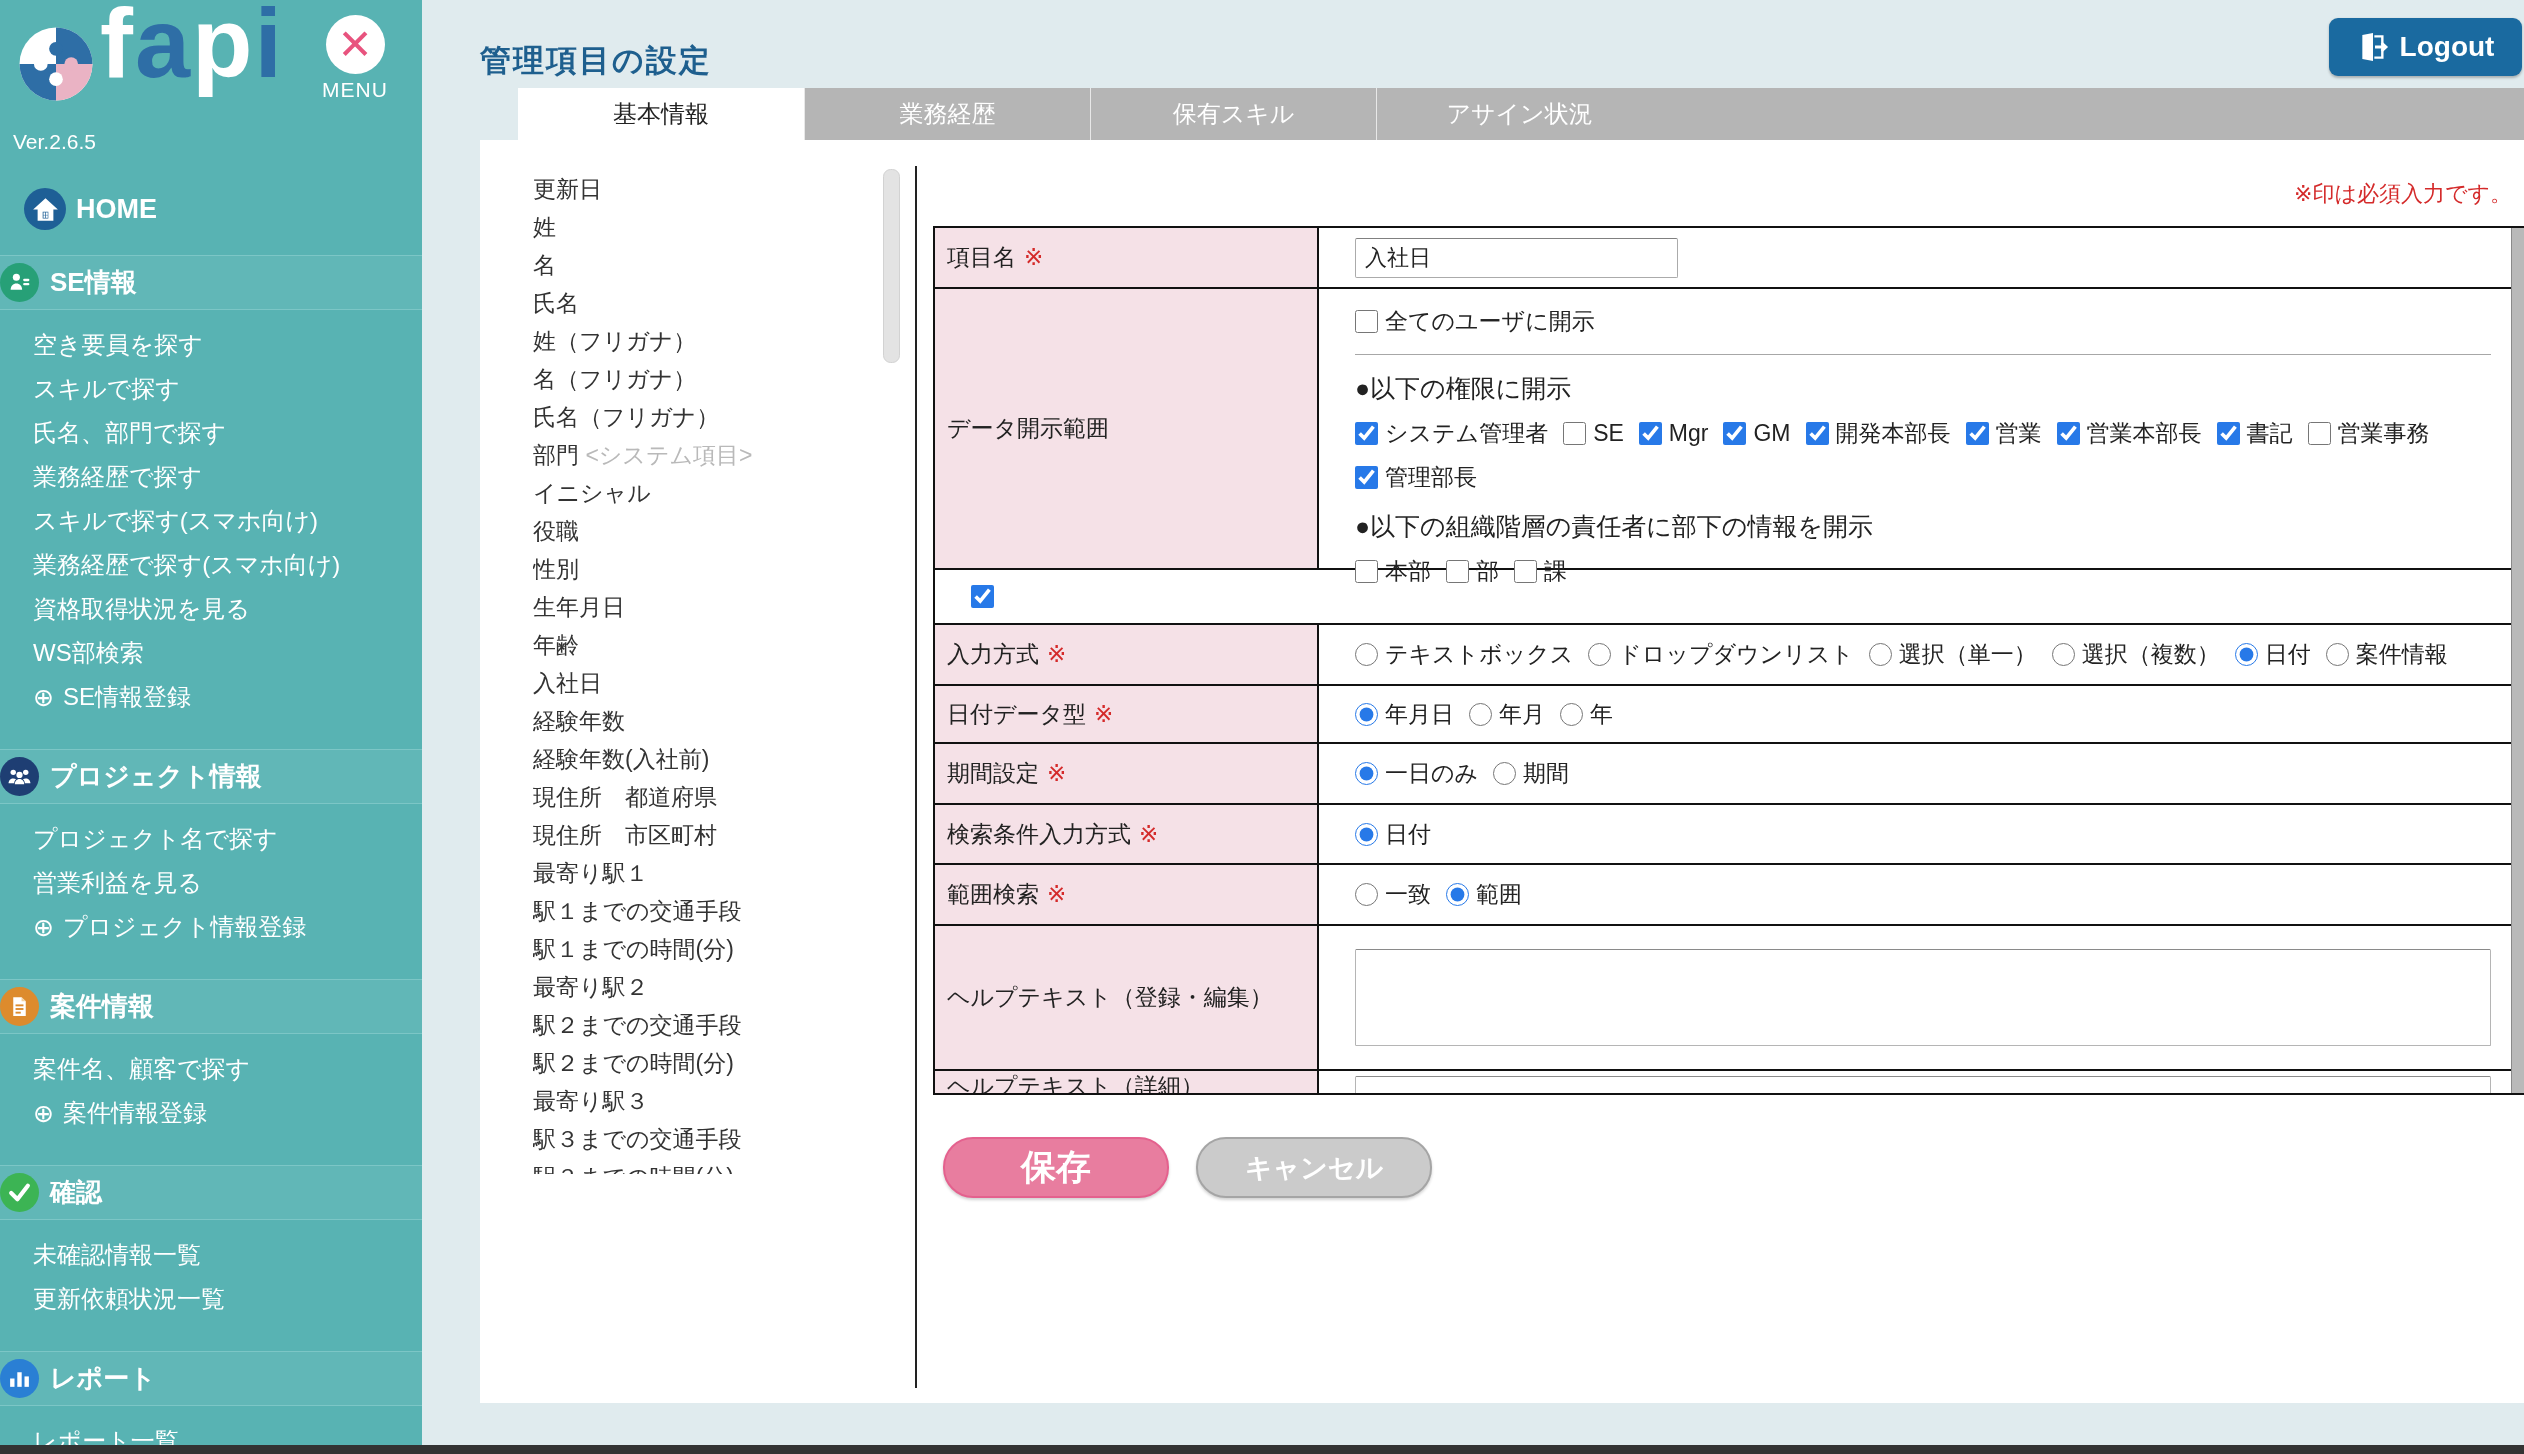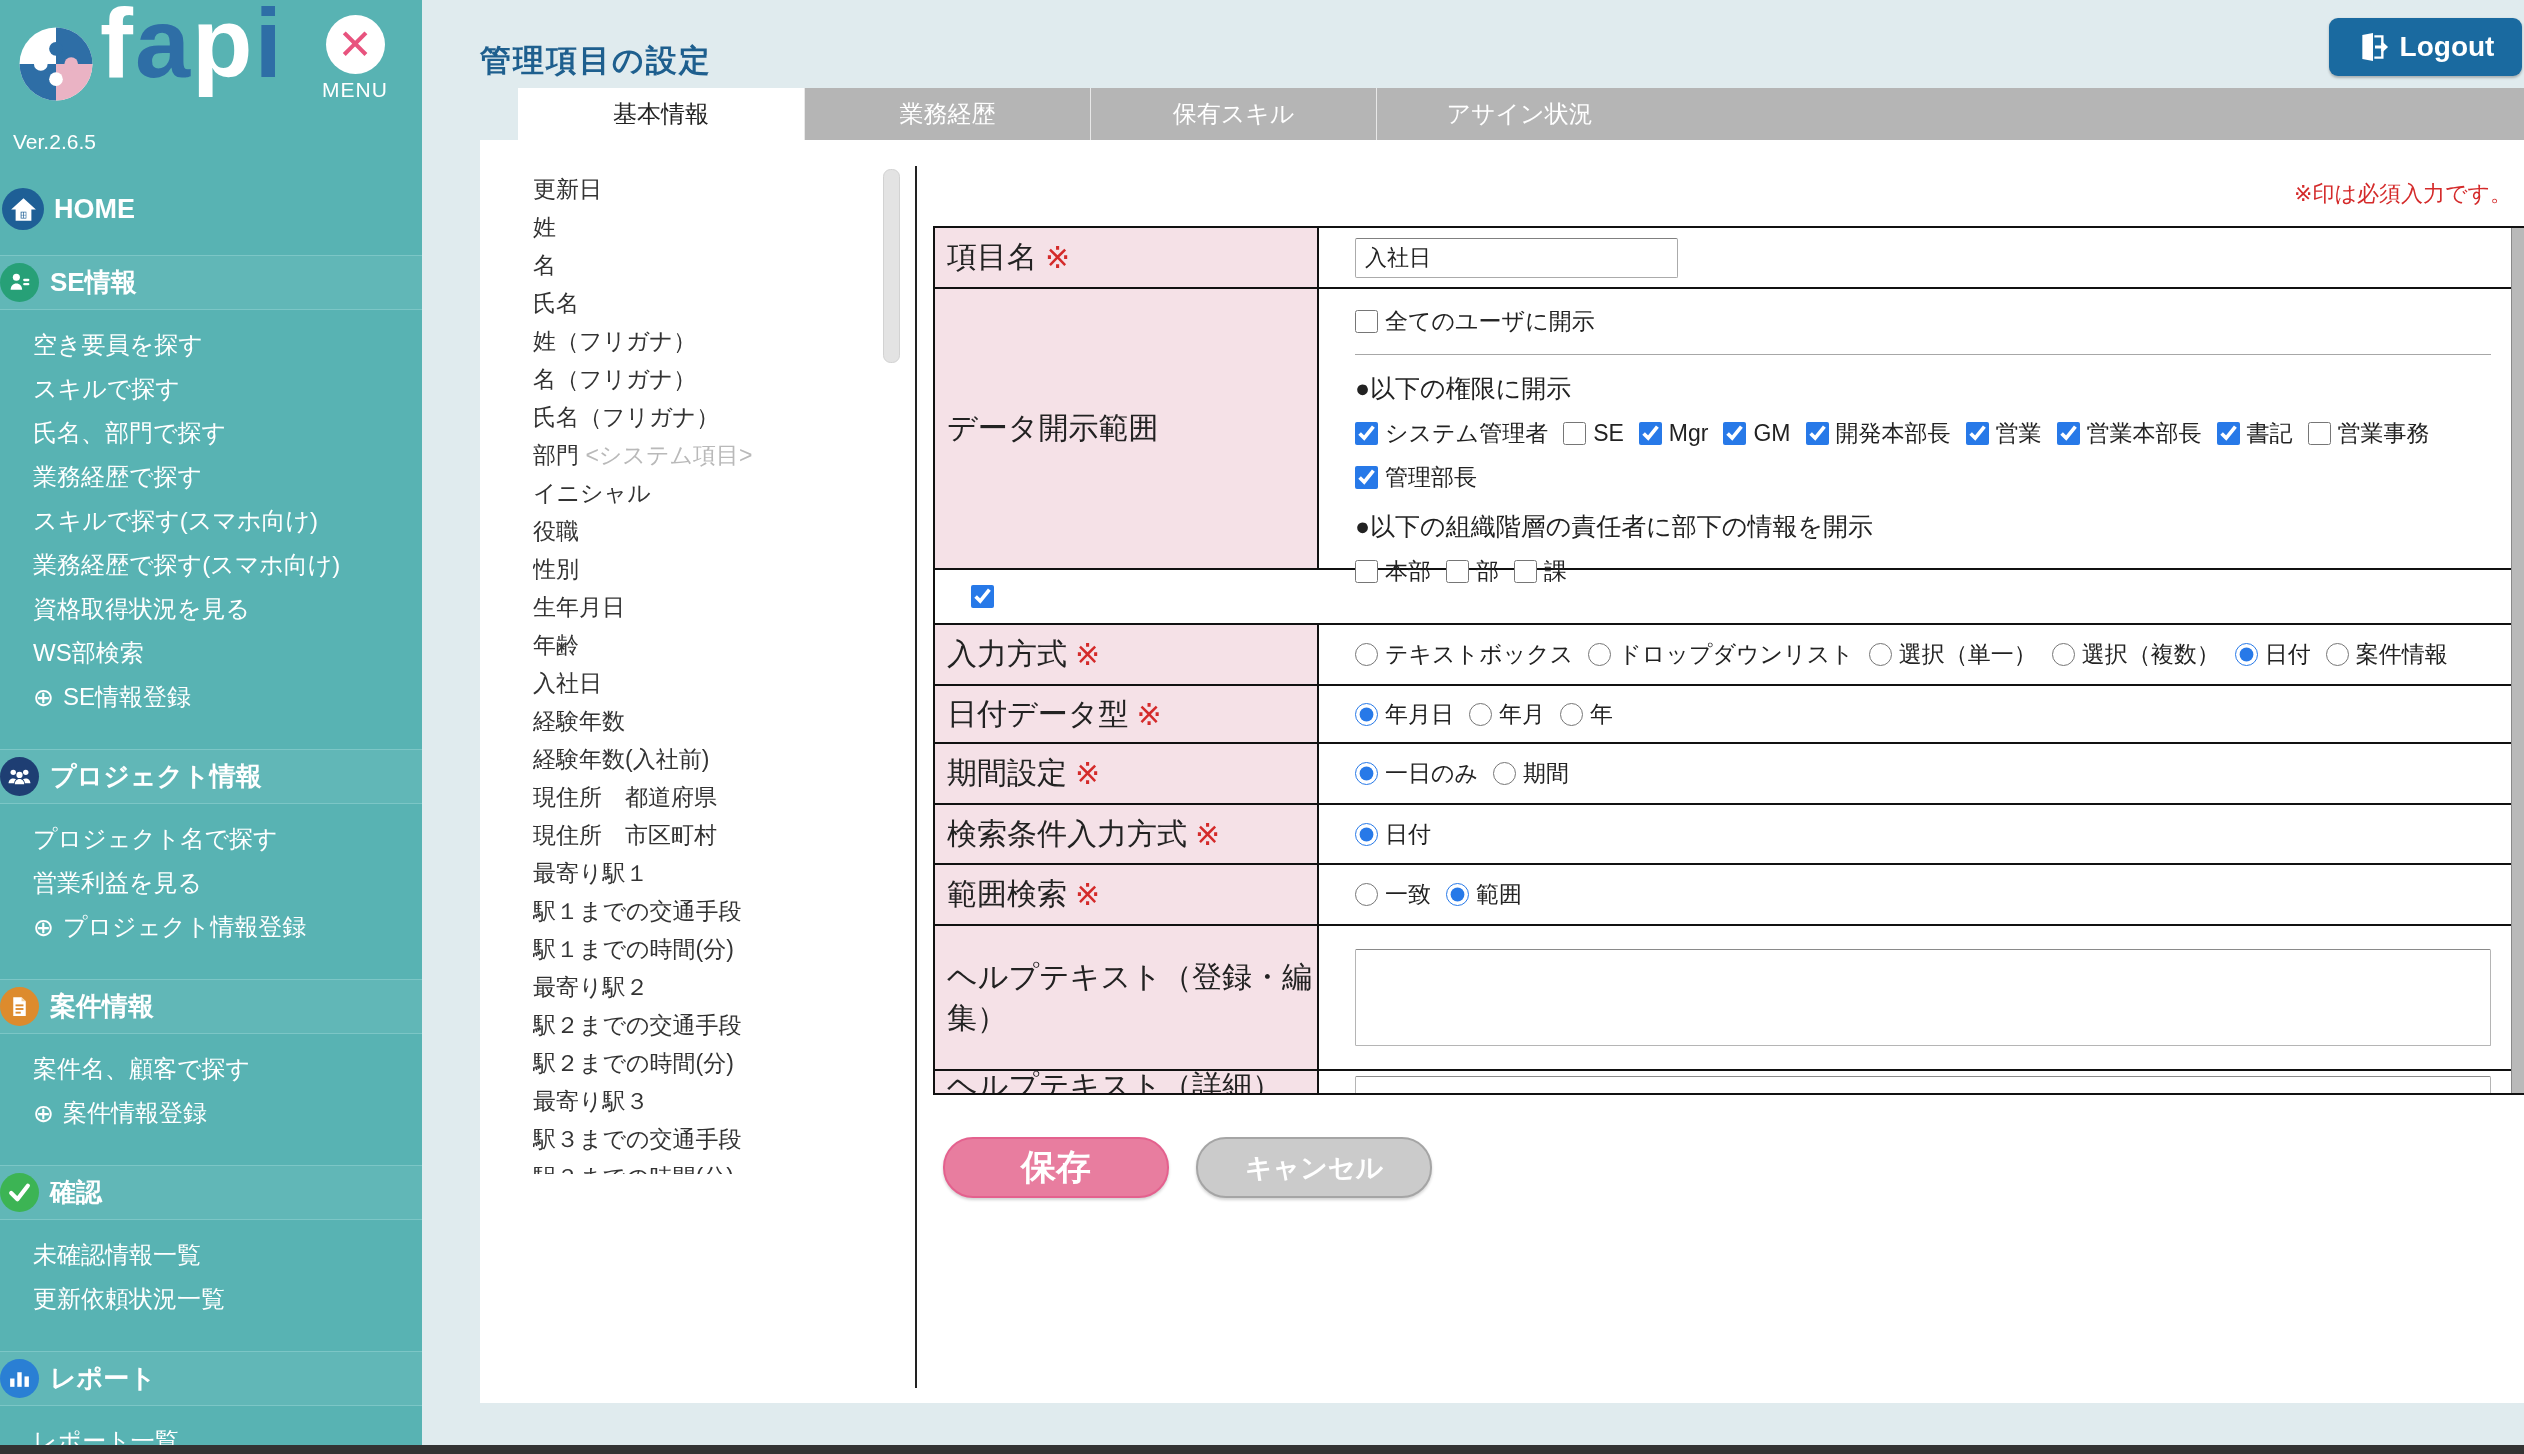--- a/index.html
+++ b/index.html
@@ -17,21 +17,21 @@
   .puzzle{position:absolute;left:18px;top:26px;width:76px;height:76px;}
   .logo-text{position:absolute;left:100px;top:-14px;font-size:99px;font-weight:bold;letter-spacing:2px;}
   .logo-text .lt-w{color:#ffffff;}
   .logo-text .lt-b{color:#2e6ea6;}
   .menu-btn{position:absolute;left:317px;top:15px;width:76px;text-align:center;cursor:pointer;}
   .menu-x{width:59px;height:59px;border-radius:50%;background:#fff;margin:0 auto;
           display:flex;align-items:center;justify-content:center;
           color:#e8537e;font-size:42px;font-weight:bold;line-height:1;}
   .menu-label{margin-top:4px;font-size:21px;color:#fff;letter-spacing:1px;}
   .version{position:absolute;left:13px;top:130px;font-size:21px;color:#fff;}
-  .home-row{position:absolute;left:2px;top:188px;display:flex;align-items:center;gap:10px;cursor:pointer;}
+  .home-row{position:absolute;left:24px;top:188px;display:flex;align-items:center;gap:10px;cursor:pointer;}
   .home-circle{width:42px;height:42px;border-radius:50%;background:#1e5f96;display:flex;align-items:center;justify-content:center;}
   .home-circle svg{width:27px;height:27px;}
   .home-label{font-size:27px;font-weight:bold;color:#fff;}
 
   #sidebar-sections{position:absolute;left:0;top:255px;width:422px;}
   .sb-section{border-top:1.5px solid #7cc6c6;}
   .sb-header{height:53px;display:flex;align-items:center;gap:11px;
              background:rgba(255,255,255,0.06);border-bottom:1.5px solid #7cc6c6;cursor:pointer;}
   .sb-ic{width:39px;height:39px;border-radius:50%;display:flex;align-items:center;justify-content:center;flex-shrink:0;}
   .sb-ic svg{width:25px;height:25px;}
@@ -69,21 +69,21 @@
   #action-box{position:absolute;left:58px;top:1056px;width:353px;height:212px;border:2px solid #222;
               box-sizing:border-box;background:#fff;padding:24px 0 0 57px;}
   .am-item{height:46px;line-height:46px;font-size:23px;color:#222;cursor:pointer;}
 
   
   #form-box{position:absolute;left:453px;top:86px;width:1596px;height:869px;
             border:2px solid #111;box-sizing:border-box;background:#fff;overflow:hidden;}
   .frow{display:flex;border-bottom:2px solid #111;box-sizing:border-box;}
   .frow:last-child{border-bottom:none;}
   .flabel{width:384px;flex-shrink:0;background:#f5e1e7;border-right:2px solid #111;box-sizing:border-box;
-          display:flex;align-items:center;padding-left:12px;font-size:30px;color:#222;}
+          display:flex;align-items:center;padding-left:12px;font-size:23px;color:#222;}
   .req{color:#d42a2a;margin-left:8px;}
   .fvalue{flex:1;display:flex;align-items:center;padding-left:36px;padding-right:35px;font-size:23px;color:#222;position:relative;}
   .fvalue.col{flex-direction:column;align-items:flex-start;justify-content:flex-start;padding-top:17px;}
 
   input[type="checkbox"],input[type="radio"]{width:23px;height:23px;accent-color:#2779e8;margin:0 7px 0 0;flex-shrink:0;}
   .opt{display:flex;align-items:center;margin-right:15px;white-space:nowrap;font-size:23px;color:#222;}
   .opt-wrap{display:flex;flex-wrap:wrap;row-gap:13px;align-items:center;max-width:1156px;}
 
   #item-name-input{width:303px;height:38px;font-size:22px;padding:0 9px;
                    border:1px solid #ababab;border-top:1.5px solid #808080;border-radius:2px;color:#222;

